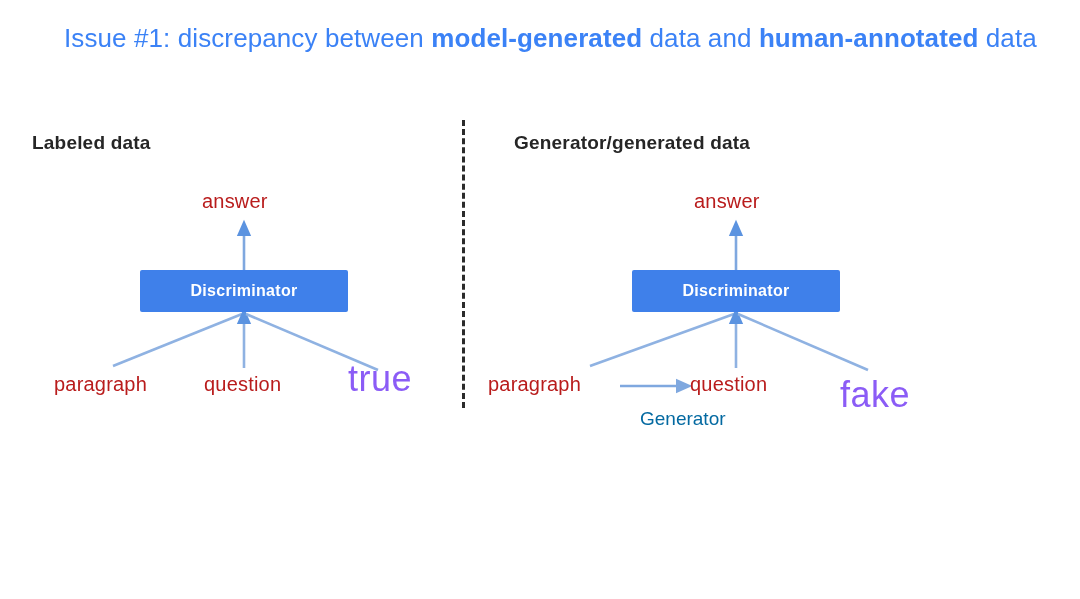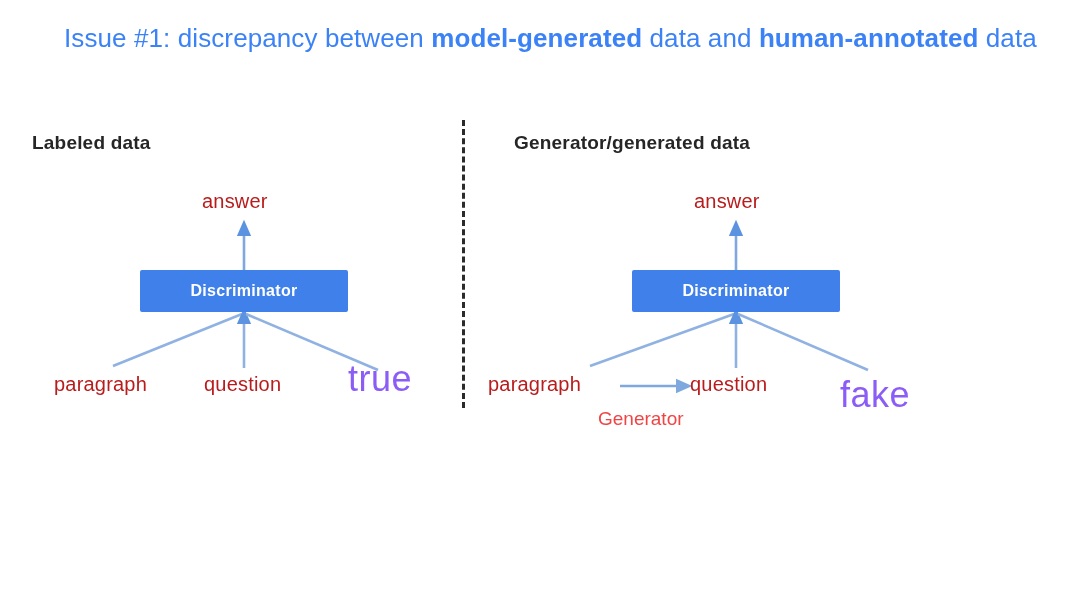--- a/index.html
+++ b/index.html
@@ -94,22 +94,23 @@
     font-size: 36px;
     color: #8b5cf6;
     font-weight: 400;
     letter-spacing: 0.5px;
     white-space: nowrap;
   }
 
   .gen-label {
     position: absolute;
     font-size: 19px;
-    color: #ef4444;
-    white-space: nowrap;
+    color: #0369a1;
+    white-space: nowrap;
+    margin-left: 42px;
   }
 
   .edges {
     position: absolute;
     left: 0; top: 0;
     width: 100%; height: 100%;
     overflow: visible;
     pointer-events: none;
   }
 

